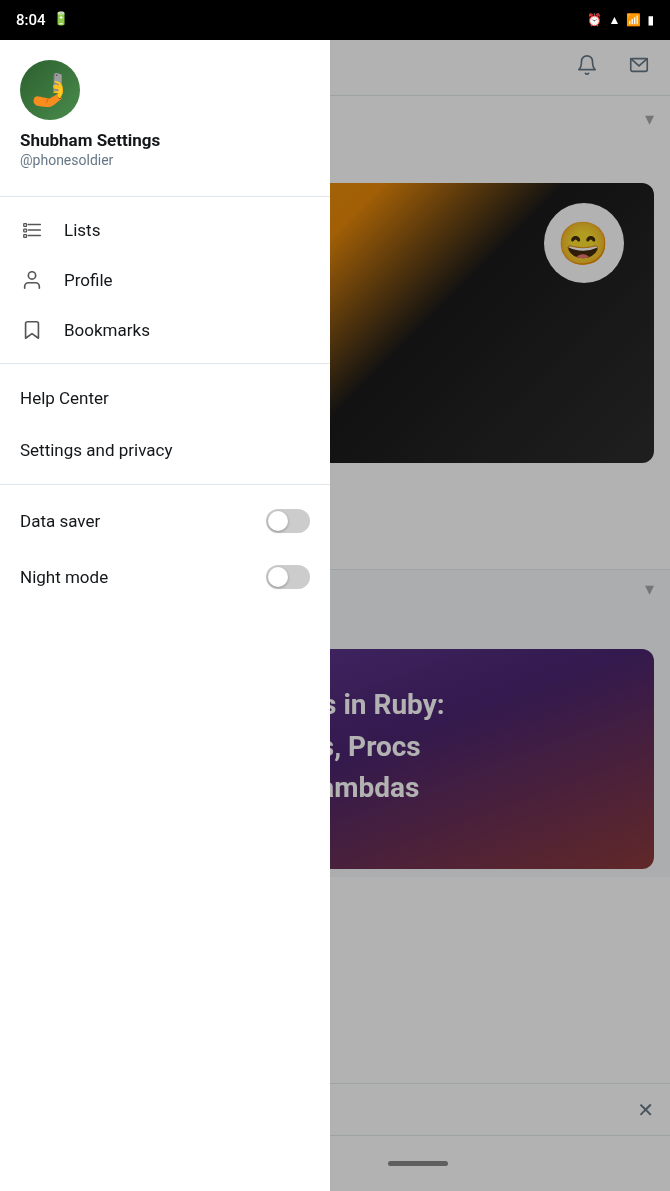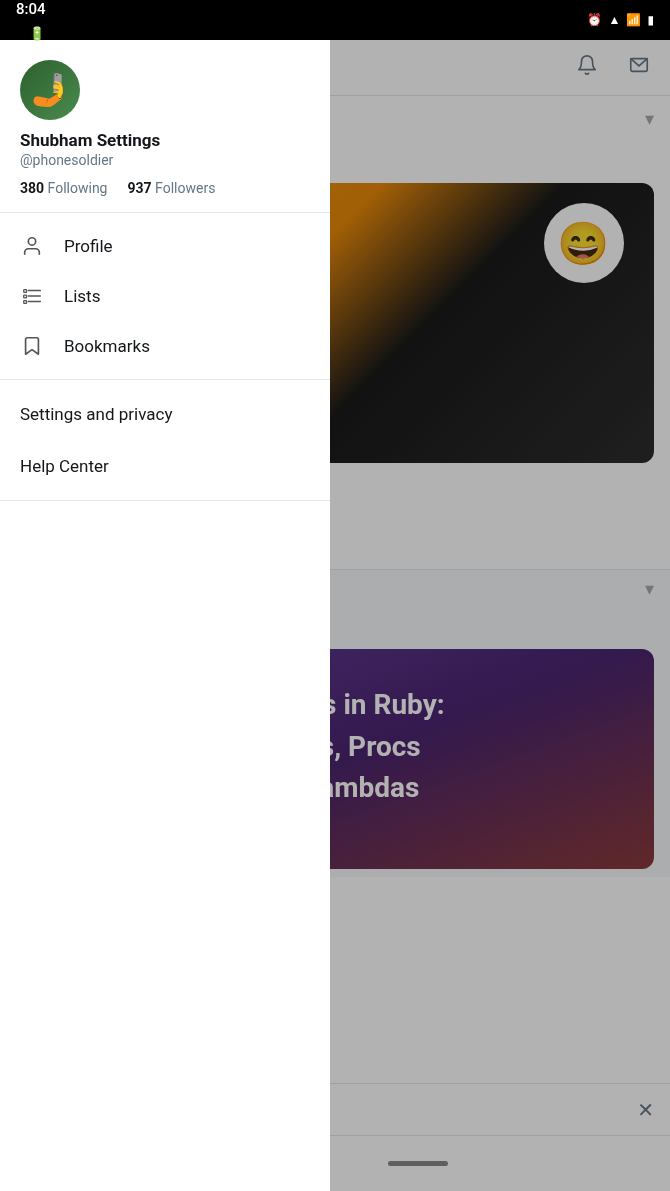--- a/index.html
+++ b/index.html
@@ -20,21 +20,21 @@
       display: flex;
       align-items: center;
       justify-content: space-between;
       padding: 0 16px;
       color: #fff;
       font-size: 15px;
       font-weight: 500;
       position: relative;
       z-index: 100;
     }
-    .status-bar-left { display: flex; align-items: flex-end; gap: 8px; flex-direction: column; }
+    .status-bar-left { display: flex; align-items: flex-start; gap: 8px; }
     .status-bar-right { display: flex; align-items: center; gap: 6px; }
 
     
     .main-content {
       position: absolute;
       top: 40px;
       left: 0;
       right: 0;
       bottom: 0;
       background: #fff;
@@ -460,72 +460,76 @@
 <div class="drawer-overlay"></div>
 
 <div class="sidebar-drawer">
 
   <div class="profile-section">
     <div class="avatar-img">
       <span class="avatar-face">🤳</span>
     </div>
     <div class="profile-name">Shubham Settings</div>
     <div class="profile-handle">@phonesoldier</div>
-    <div class="follow-stats">
-      <span>
-        <span class="follow-count">380</span>
-        <span class="follow-label">Following</span>
-      </span>
-      <span>
-        <span class="follow-count">937</span>
-        <span class="follow-label">Followers</span>
-      </span>
-    </div>
   </div>
 
   <div class="menu-section">
-
-    <div class="menu-item">
-      <span class="menu-item-icon">
-        <svg class="icon-svg" viewBox="0 0 24 24">
-          <path d="M20 21v-2a4 4 0 0 0-4-4H8a4 4 0 0 0-4 4v2" stroke="#555" stroke-width="1.8" fill="none" stroke-linecap="round"></path>
-          <circle cx="12" cy="7" r="4" stroke="#555" stroke-width="1.8" fill="none"></circle>
-        </svg>
-      </span>
-      <span class="menu-item-label">Profile</span>
-    </div>
 
     <div class="menu-item">
       <span class="menu-item-icon">
         <svg class="icon-svg" viewBox="0 0 24 24">
           <line x1="8" y1="6" x2="21" y2="6" stroke="#555" stroke-width="1.8" stroke-linecap="round"></line>
           <line x1="8" y1="12" x2="21" y2="12" stroke="#555" stroke-width="1.8" stroke-linecap="round"></line>
           <line x1="8" y1="18" x2="21" y2="18" stroke="#555" stroke-width="1.8" stroke-linecap="round"></line>
           <rect x="3" y="5" width="3" height="3" rx="0.5" stroke="#555" stroke-width="1.4" fill="none"></rect>
           <rect x="3" y="11" width="3" height="3" rx="0.5" stroke="#555" stroke-width="1.4" fill="none"></rect>
           <rect x="3" y="17" width="3" height="3" rx="0.5" stroke="#555" stroke-width="1.4" fill="none"></rect>
         </svg>
       </span>
       <span class="menu-item-label">Lists</span>
     </div>
 
     <div class="menu-item">
       <span class="menu-item-icon">
         <svg class="icon-svg" viewBox="0 0 24 24">
+          <path d="M20 21v-2a4 4 0 0 0-4-4H8a4 4 0 0 0-4 4v2" stroke="#555" stroke-width="1.8" fill="none" stroke-linecap="round"></path>
+          <circle cx="12" cy="7" r="4" stroke="#555" stroke-width="1.8" fill="none"></circle>
+        </svg>
+      </span>
+      <span class="menu-item-label">Profile</span>
+    </div>
+
+    <div class="menu-item">
+      <span class="menu-item-icon">
+        <svg class="icon-svg" viewBox="0 0 24 24">
           <path d="M19 21l-7-5-7 5V5a2 2 0 0 1 2-2h10a2 2 0 0 1 2 2z" stroke="#555" stroke-width="1.8" fill="none" stroke-linecap="round" stroke-linejoin="round"></path>
         </svg>
       </span>
       <span class="menu-item-label">Bookmarks</span>
     </div>
 
   </div>
 
   <div class="text-menu-section">
     <div class="text-menu-item">
+      <span>Help Center</span>
+    </div>
+    <div class="text-menu-item">
       <span>Settings and privacy</span>
     </div>
-    <div class="text-menu-item">
-      <span>Help Center</span>
-    </div>
-  </div>
-
+  </div>
+
+  <div class="toggle-section">
+    <div class="toggle-item">
+      <span class="toggle-label">Data saver</span>
+      <div class="toggle-switch">
+        <div class="toggle-knob"></div>
+      </div>
+    </div>
+    <div class="toggle-item">
+      <span class="toggle-label">Night mode</span>
+      <div class="toggle-switch">
+        <div class="toggle-knob"></div>
+      </div>
+    </div>
+  </div>
 
 </div>
 
 </body></html>

